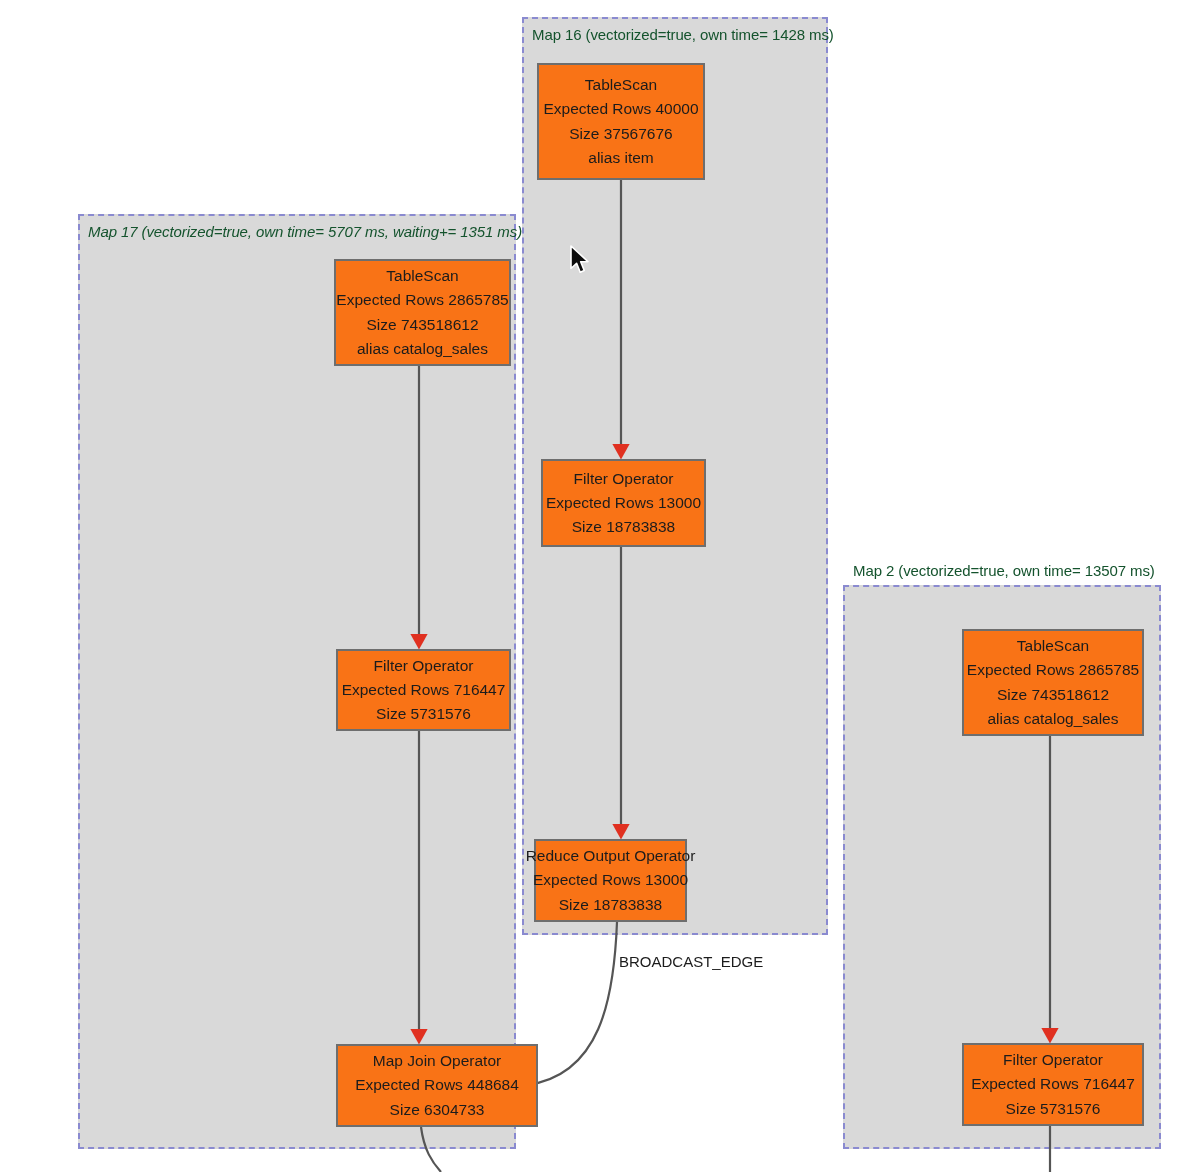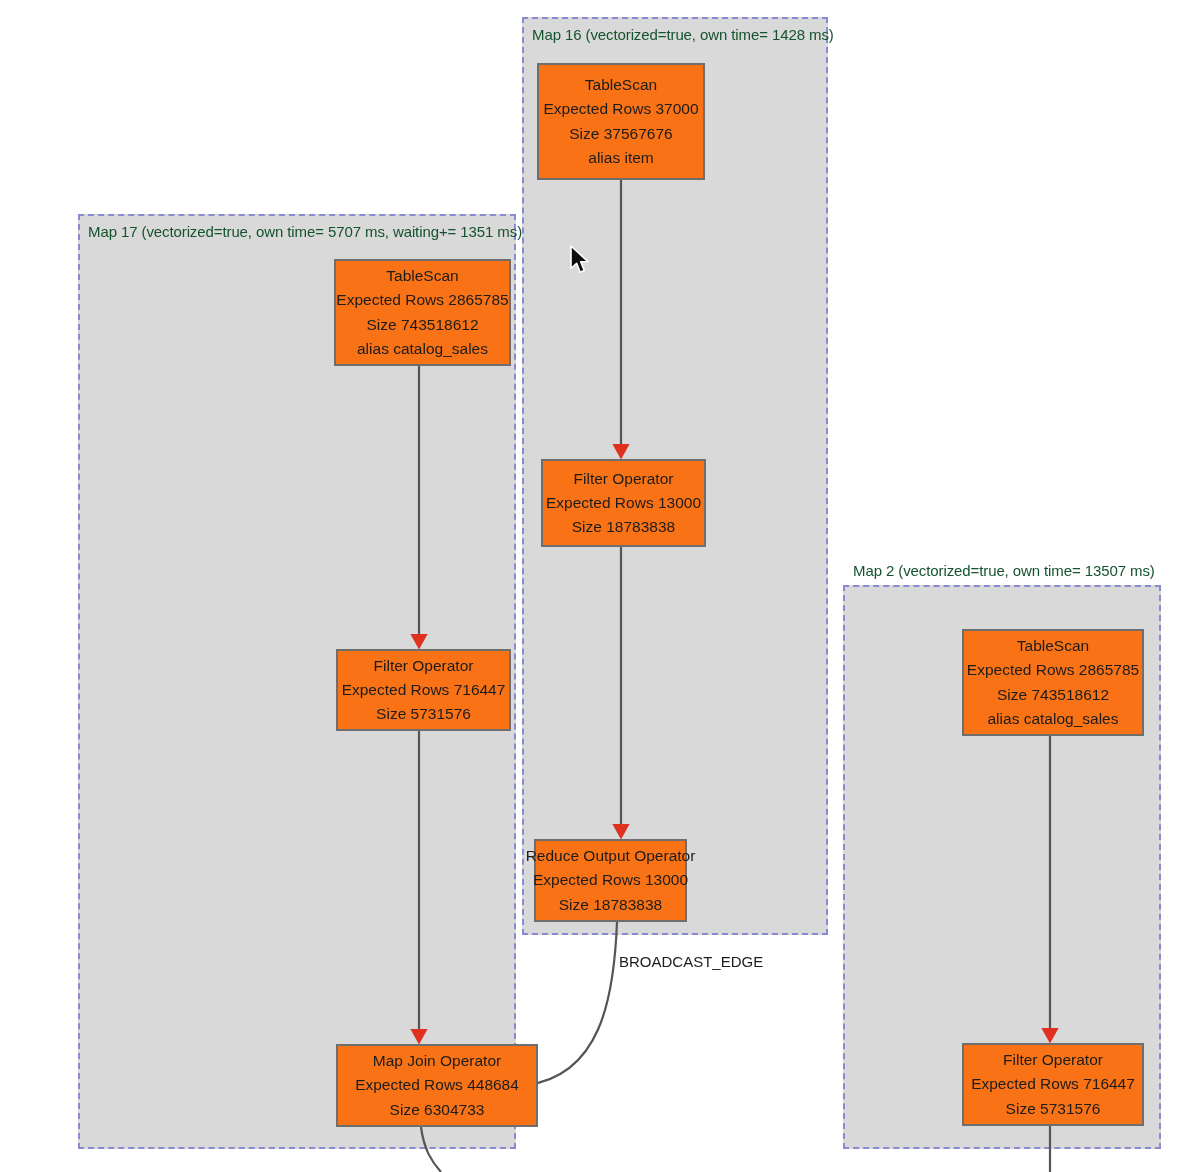--- a/index.html
+++ b/index.html
@@ -70,21 +70,21 @@
 </style>
 </head>
 <body>
 
 <div id="canvas">
 
   <div class="cluster" id="cl-map16" style="left: 522px; top: 17px; width: 306px; height: 918px;"></div>
   <div class="cluster-label" id="cl-map16-label" style="left: 532px; top: 26px;">Map 16 (vectorized=true, own time= 1428 ms)</div>
 
   <div class="cluster" id="cl-map17" style="left: 78px; top: 214px; width: 438px; height: 935px;"></div>
-  <div class="cluster-label" id="cl-map17-label" style="left: 88px; top: 223px;">Map 17 (vectorized=true, own time= 5707 ms, waiting+= 1351 ms)</div>
+  <div class="cluster-label" id="cl-map17-label" style="left: 88px; top: 223px; font-style: italic;">Map 17 (vectorized=true, own time= 5707 ms, waiting+= 1351 ms)</div>
 
   <div class="cluster" id="cl-map2" style="left: 843px; top: 585px; width: 318px; height: 564px;"></div>
   <div class="cluster-label" id="cl-map2-label" style="left: 853px; top: 562px;">Map 2 (vectorized=true, own time= 13507 ms)</div>
 
   <svg id="edge-layer" viewBox="0 0 1200 1172" xmlns="http://www.w3.org/2000/svg">
     <defs>
       <marker id="arrow-red" markerWidth="9" markerHeight="9" refX="1.5" refY="4.2" orient="auto" markerUnits="strokeWidth">
         <path d="M0,0.2 L0,8.2 L7.2,4.2 z" fill="#e03020"></path>
       </marker>
       <marker id="arrow-black" markerWidth="9" markerHeight="9" refX="1" refY="4.2" orient="auto" markerUnits="strokeWidth">
@@ -104,21 +104,21 @@
 
     <path d="M 617,922 C 614,1000 600,1075 527,1085" fill="none" stroke="#555555" stroke-width="2.2" marker-end="url(#arrow-black)"></path>
 
     <path d="M 421,1127 C 424,1150 432,1162 441,1172" fill="none" stroke="#555555" stroke-width="2.2"></path>
 
     <line x1="1050" y1="1126" x2="1050" y2="1172" stroke="#555555" stroke-width="2.2"></line>
   </svg>
 
   <div class="node" id="n0" style="left: 537px; top: 63px; width: 168px; height: 117px;">
     <span class="ln">TableScan</span>
-    <span class="ln">Expected Rows 37000</span>
+    <span class="ln">Expected Rows 40000</span>
     <span class="ln">Size 37567676</span>
     <span class="ln">alias item</span>
   </div>
 
   <div class="node" id="n1" style="left: 541px; top: 459px; width: 165px; height: 88px;">
     <span class="ln">Filter Operator</span>
     <span class="ln">Expected Rows 13000</span>
     <span class="ln">Size 18783838</span>
   </div>
 

